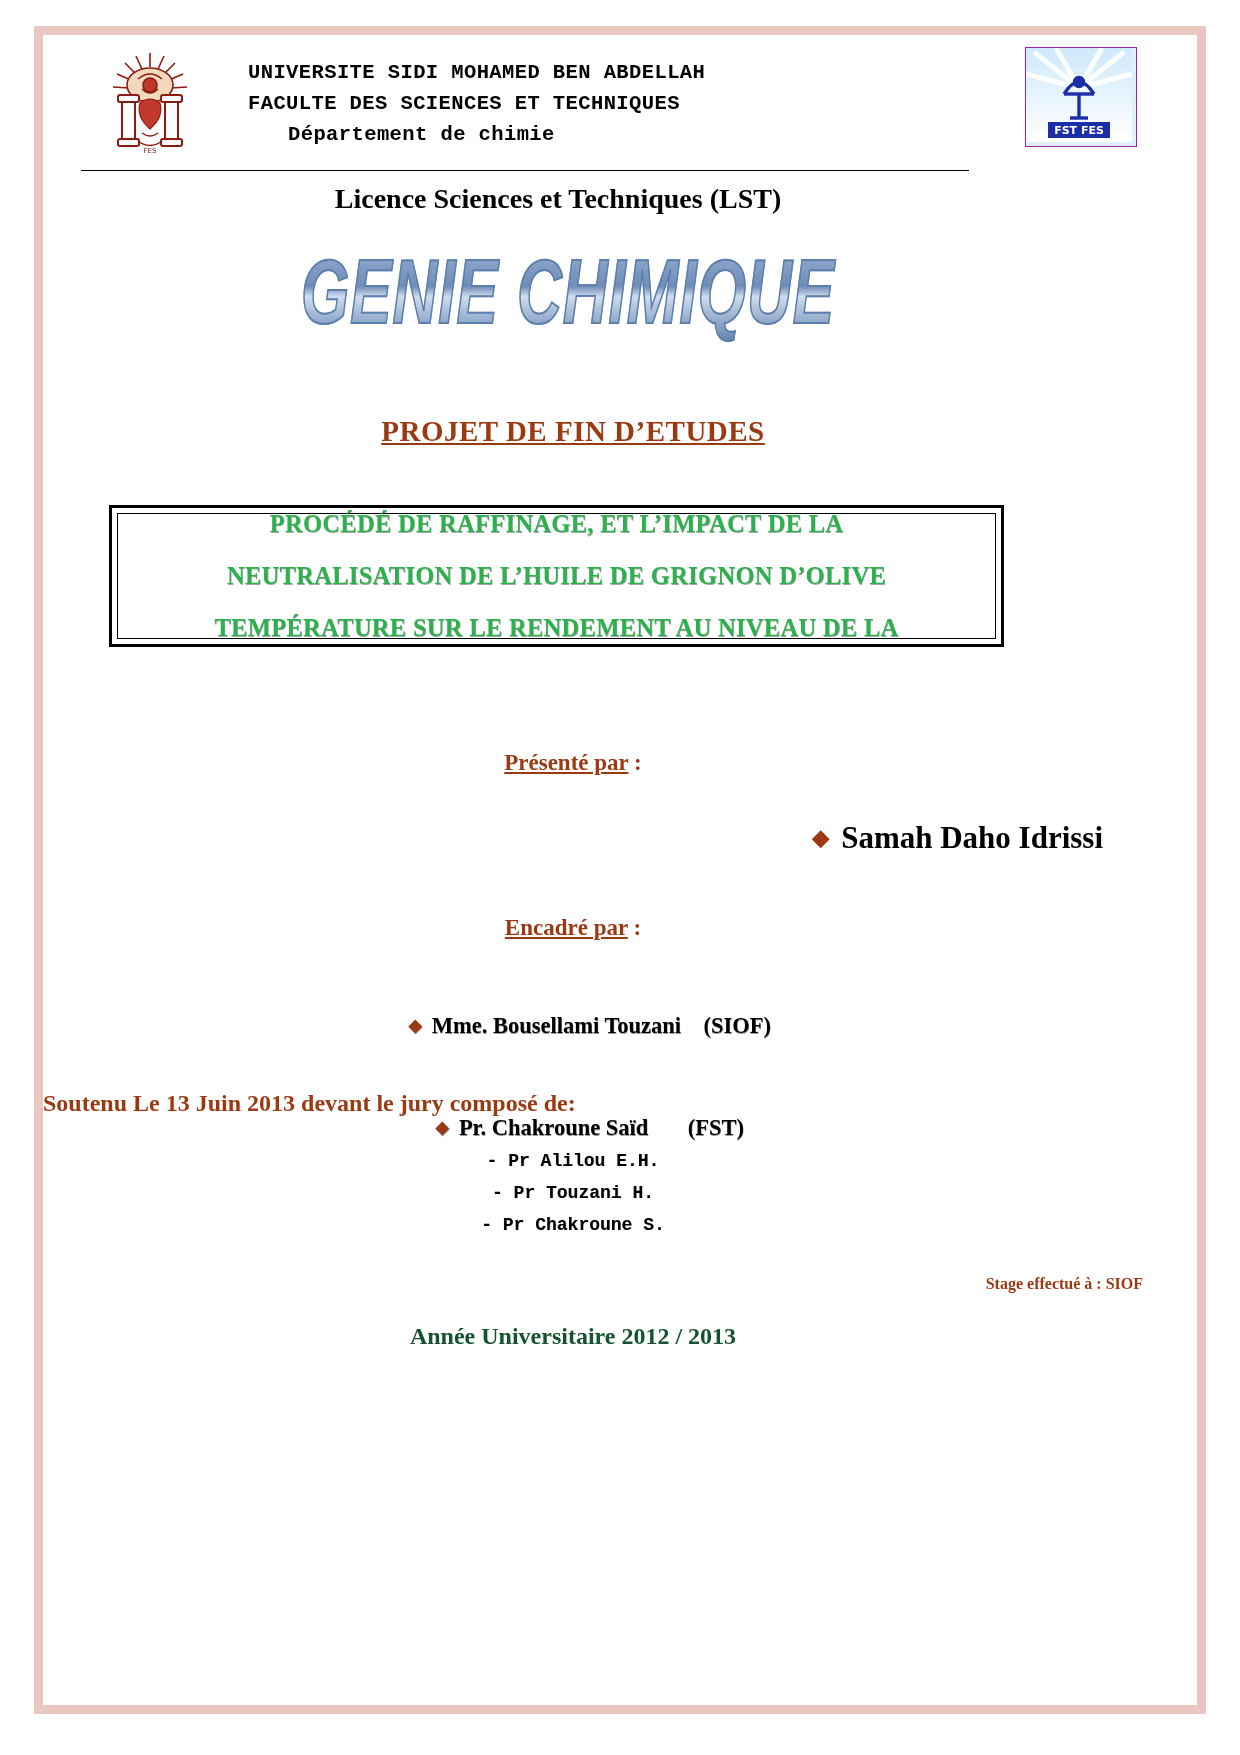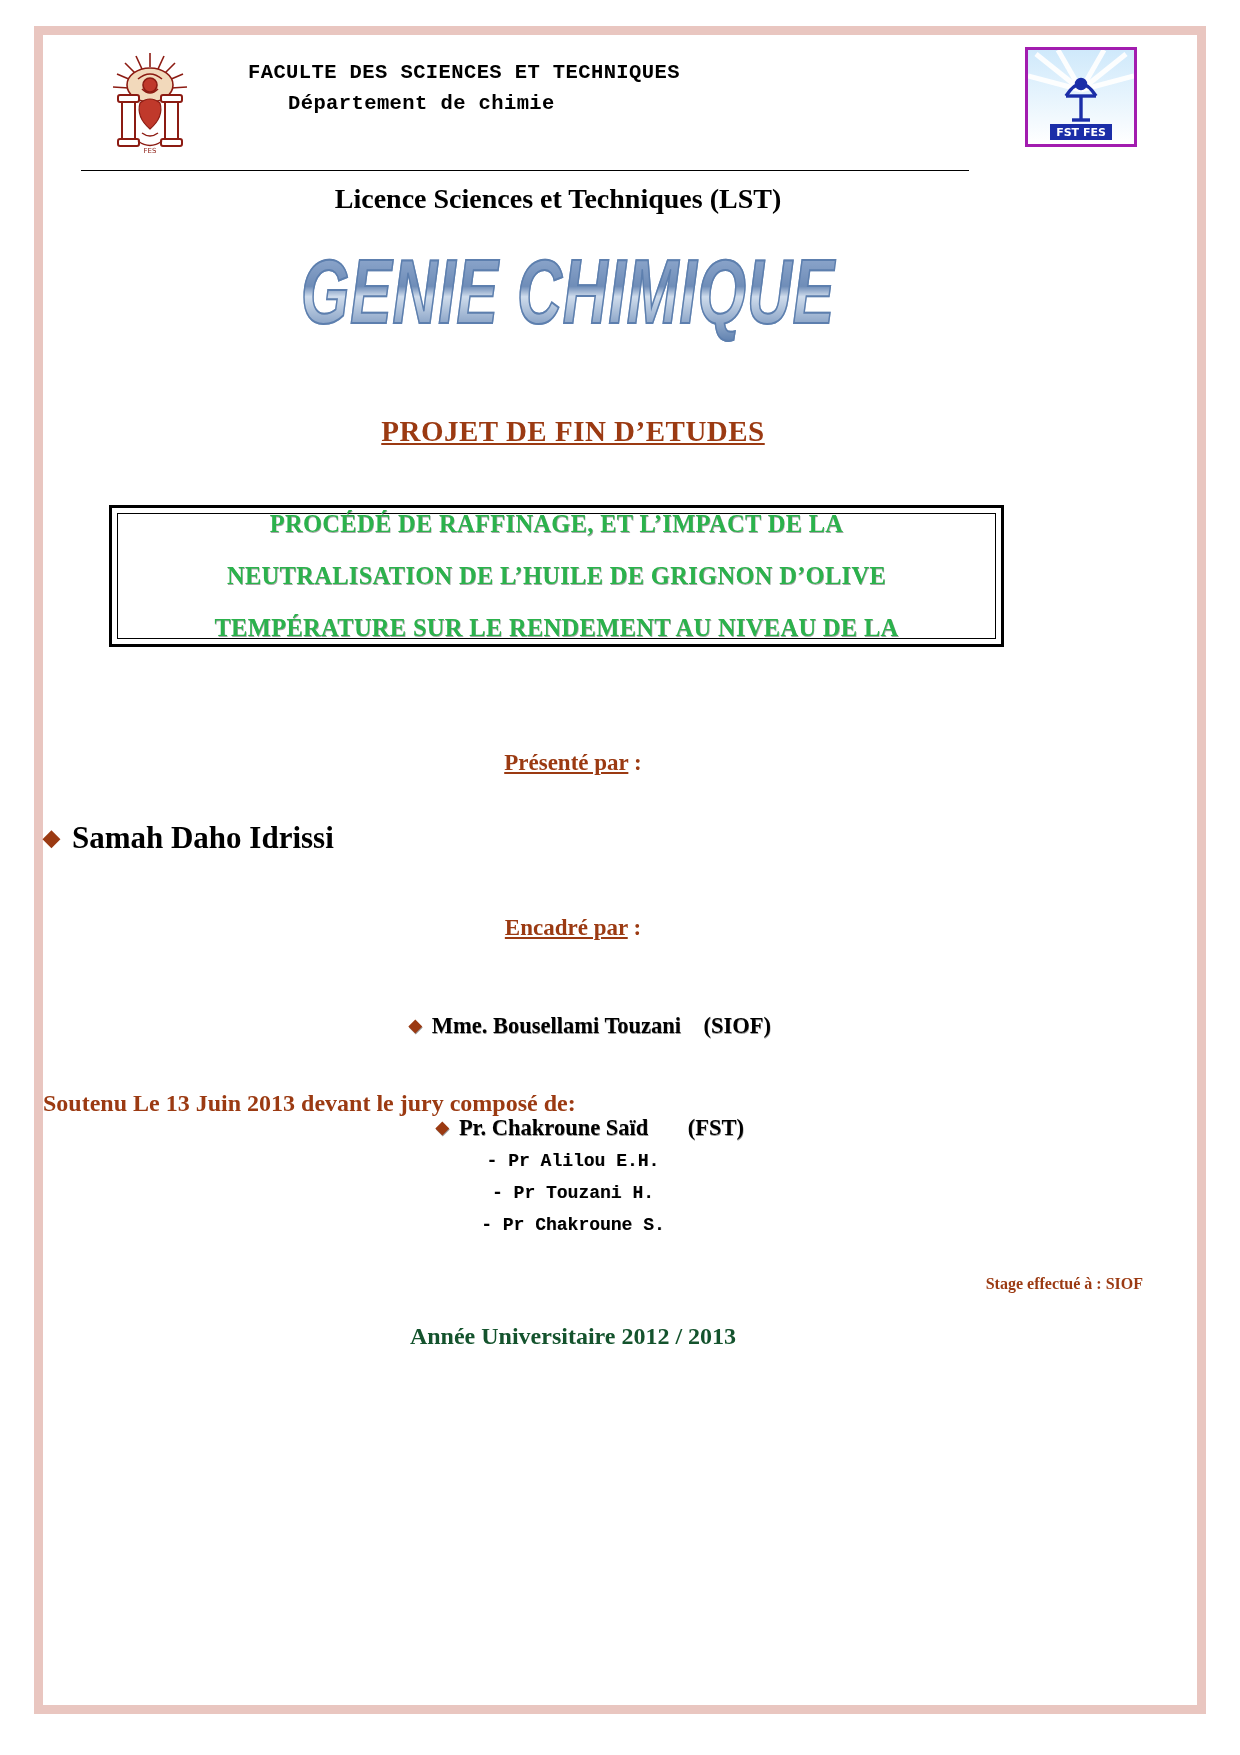--- a/index.html
+++ b/index.html
@@ -81,21 +81,21 @@
   }
   .crest svg { display: block; }
 
   
   .fst-logo {
     position: absolute;
     right: 60px;
     top: 12px;
     width: 112px;
     height: 100px;
-    border: 3px solid #a21caf;
+    border: 1px solid #a21caf;
     background: #dff0fb;
     box-sizing: border-box;
     overflow: hidden;
   }
   .fst-logo svg { display:block; }
 
   .hr-line {
     position: absolute;
     left: 38px;
     top: 135px;
@@ -197,21 +197,21 @@
     font-weight: bold;
     color: #9b3a12;
   }
   .label-presente u { text-decoration: underline; }
 
   .presenter {
     position: absolute;
     left: 0;
     top: 785px;
     width: 1060px;
-    text-align: left;
+    text-align: right;
     font-size: 31px;
     font-weight: bold;
     color: #000;
   }
   .diamond {
     color: #9b3a12;
     font-size: 22px;
     vertical-align: 3px;
     margin-right: 12px;
   }
@@ -333,20 +333,21 @@
         </g>
         <g fill="none" stroke="#8c1b12" stroke-width="1.4">
           <path d="M44 86 q8 6 16 0"></path>
           <path d="M40 94 q12 9 24 0"></path>
         </g>
         <text x="52" y="106" font-family="DejaVu Sans, sans-serif" font-size="7" fill="#8c1b12" text-anchor="middle">FES</text>
       </svg>
     </div>
 
     <div class="header-text">
+      <div class="l1">UNIVERSITE SIDI MOHAMED BEN ABDELLAH</div>
       <div class="l2">FACULTE DES SCIENCES ET TECHNIQUES</div>
       <div class="l3">Département de chimie</div>
     </div>
 
     <div class="fst-logo">
       <svg width="106" height="94" viewBox="0 0 106 94" xmlns="http://www.w3.org/2000/svg">
         <defs>
           <linearGradient id="sky" x1="0" y1="0" x2="0" y2="1">
             <stop offset="0%" stop-color="#cfe9fb"></stop>
             <stop offset="100%" stop-color="#ffffff"></stop>

